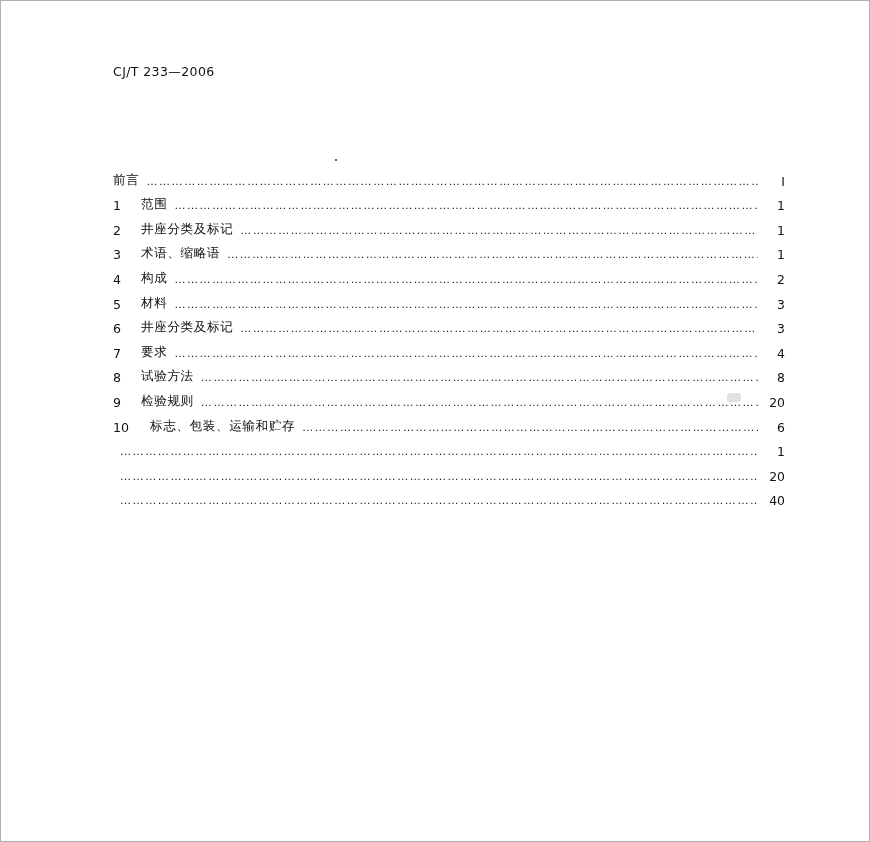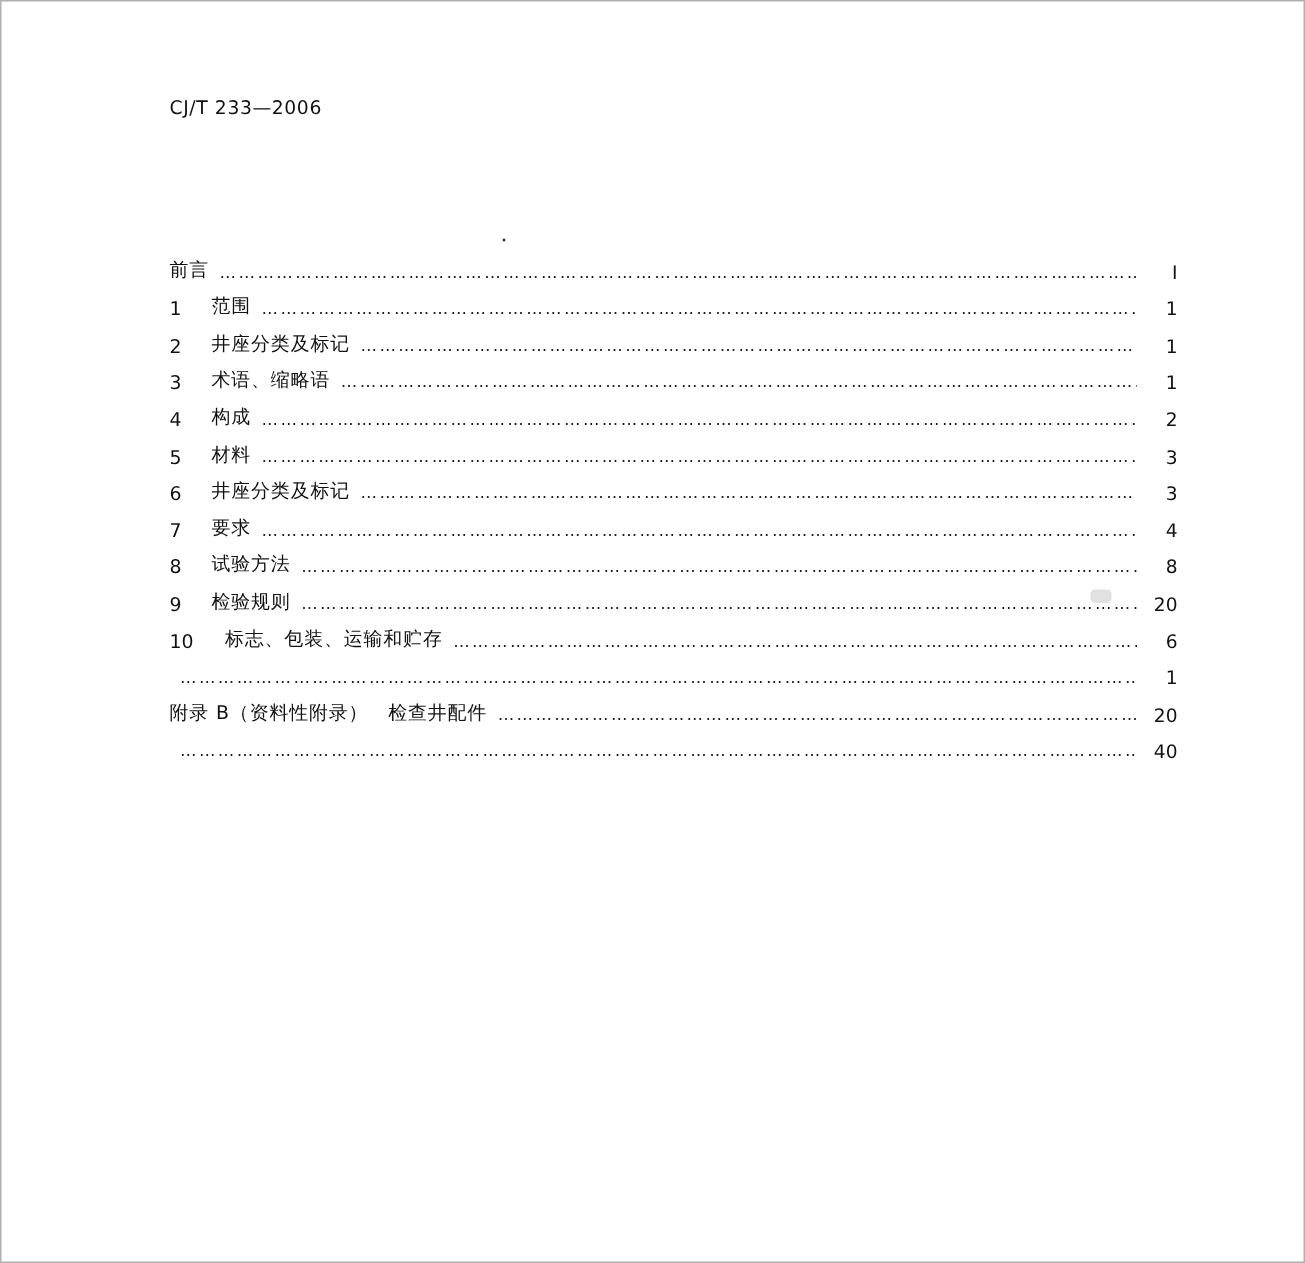--- a/index.html
+++ b/index.html
@@ -239,21 +239,20 @@
       <div class="toc-row">
         <span class="toc-num w0"></span>
         <span class="toc-dots">
             <span>…………………………………………………………………………………………………………………………………………………………………………………………</span>
           </span>
         <span class="toc-page">1</span>
       </div>
 
       <div class="toc-row">
         <span class="toc-num w0"></span>
-        <span class="toc-label">附录 B（资料性附录）　检查井配件</span>
         <span class="toc-dots">
             <span>…………………………………………………………………………………………………………………………………………………………………………………………</span>
           </span>
         <span class="toc-page">20</span>
       </div>
 
       <div class="toc-row">
         <span class="toc-num w0"></span>
         <span class="toc-dots">
             <span>…………………………………………………………………………………………………………………………………………………………………………………………</span>

